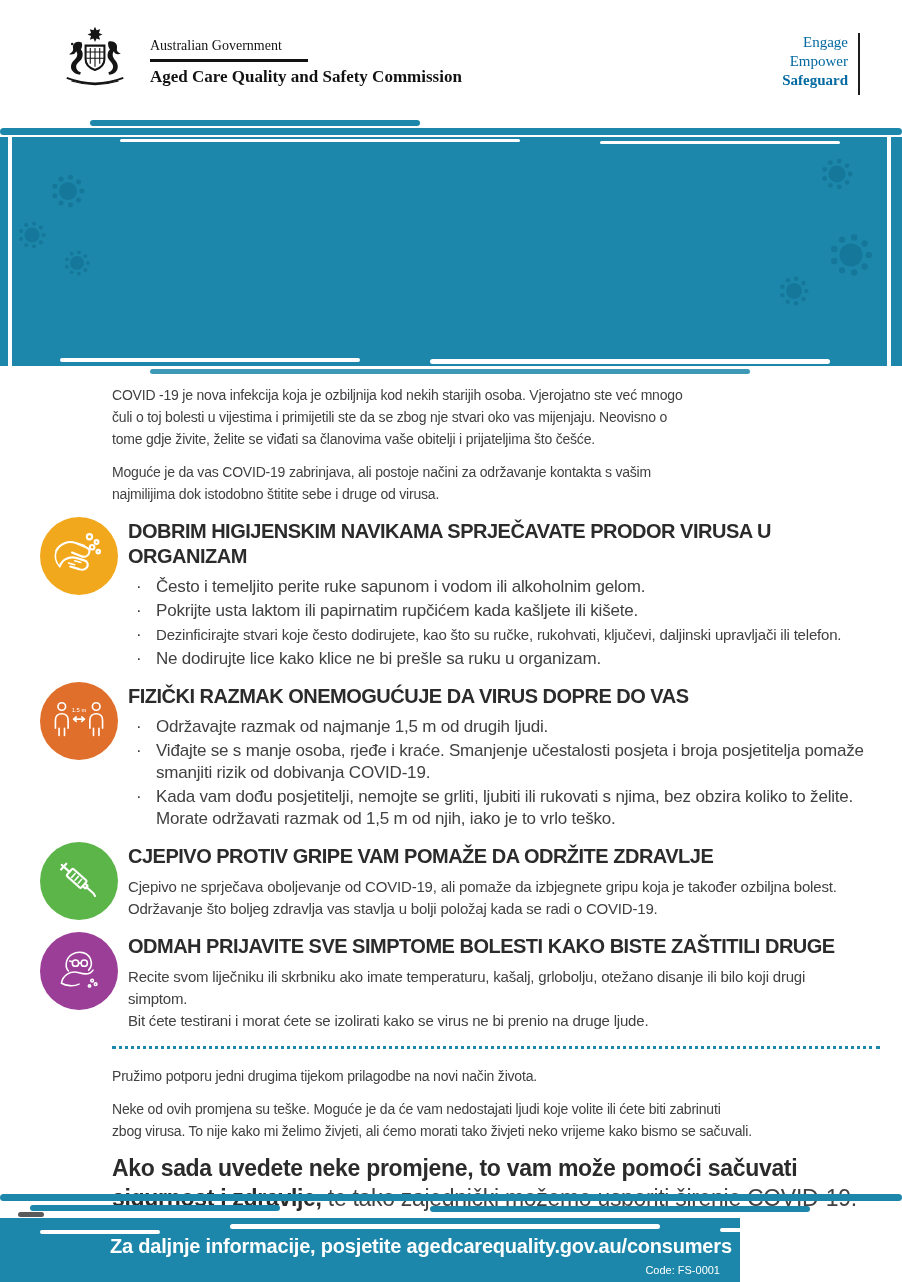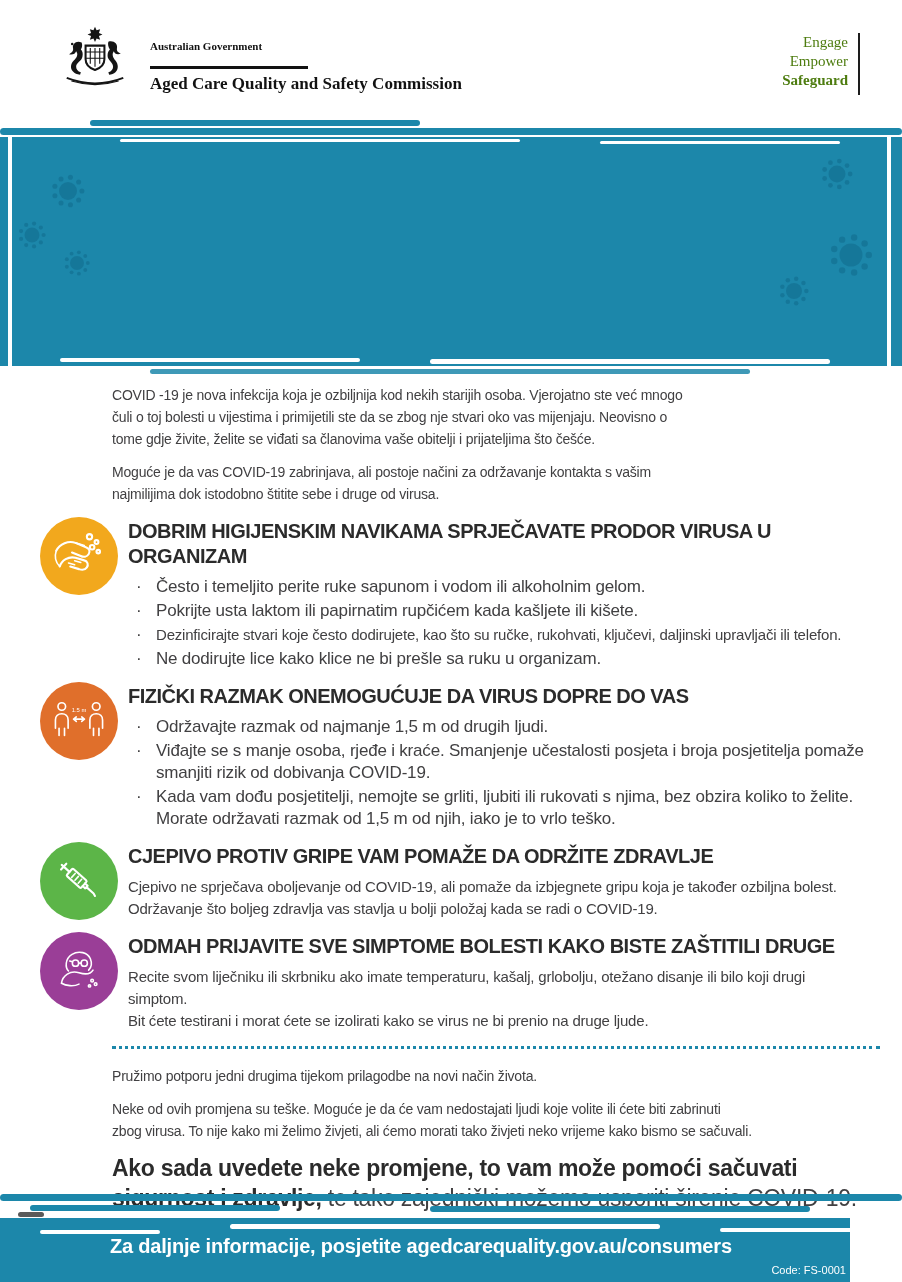--- a/index.html
+++ b/index.html
@@ -9,25 +9,25 @@
   *{box-sizing:border-box;margin:0;padding:0}
   html,body{background:#e8e8e8}
   .page{position:relative;width:902px;height:1282px;margin:0 auto;background:#fff;
         overflow:hidden;font-family:"Liberation Sans",sans-serif}
 
   
   .hdr{position:absolute;top:0;left:0;width:100%;height:120px;background:#fff}
   .hdr-left{position:absolute;left:54px;top:26px;display:flex;align-items:flex-start}
   .coa{width:82px;height:66px;flex:0 0 auto}
   .hdr-titles{margin-left:14px;padding-top:10px;font-family:"Liberation Serif",serif;color:#121212}
-  .gov-title{display:inline-block;font-weight:700;font-size:11px;border-bottom:3px solid #121212;
-             padding-bottom:14px;min-width:158px}
+  .gov-title{display:inline-block;font-weight:400;font-size:14px;border-bottom:3px solid #121212;
+             padding-bottom:5px;min-width:158px}
   .org-title{font-weight:700;font-size:17px;margin-top:5px}
   .tagline{position:absolute;right:42px;top:33px;text-align:right;font-family:"Liberation Serif",serif;
-           font-size:15px;line-height:19px;color:#4d7c0f;border-right:2px solid #1d1d1d;padding-right:10px;height:62px}
+           font-size:15px;line-height:19px;color:#0369a1;border-right:2px solid #1d1d1d;padding-right:10px;height:62px}
   .tag-italic{}
   .tag-bold{font-weight:700}
 
   
   .streak{position:absolute;border-radius:6px}
   .t{background:var(--teal)}
   .w{background:#fff}
   .g{background:#5a5a5a}
 
   
@@ -51,23 +51,23 @@
   .bullet-text{flex:1;white-space:pre-line;letter-spacing:-0.2px}
   .fit{font-size:15px}
   p.fit{font-size:15px}
   .dotted{border-top:3px dotted var(--teal);height:0;margin:14px 0 16px}
   .small15{font-size:15.5px}
   .closing-big{font-size:23px;line-height:30px;color:var(--body);
                letter-spacing:-0.3px;white-space:pre-line}
   .closing-big b{color:#2b2b2b}
 
   
-  .footer{position:absolute;left:0;top:1218px;width:850px;height:64px;background:var(--teal)}
+  .footer{position:absolute;left:0;top:1218px;width:740px;height:64px;background:var(--teal)}
   .footer-info{position:absolute;left:110px;top:17px;color:#fff;font-weight:700;font-size:20px;letter-spacing:-0.2px}
-  .footer-code{position:absolute;right:4px;bottom:6px;color:#fff;font-size:11px}
+  .footer-code{position:absolute;right:20px;bottom:6px;color:#fff;font-size:11px}
 
   svg .ln{fill:none;stroke:#fff;stroke-width:2.4;stroke-linecap:round;stroke-linejoin:round}
   svg .thin{stroke-width:1.8}
 </style>
 </head>
 <body>
 
 <div class="page">
 
   <div class="hdr">

